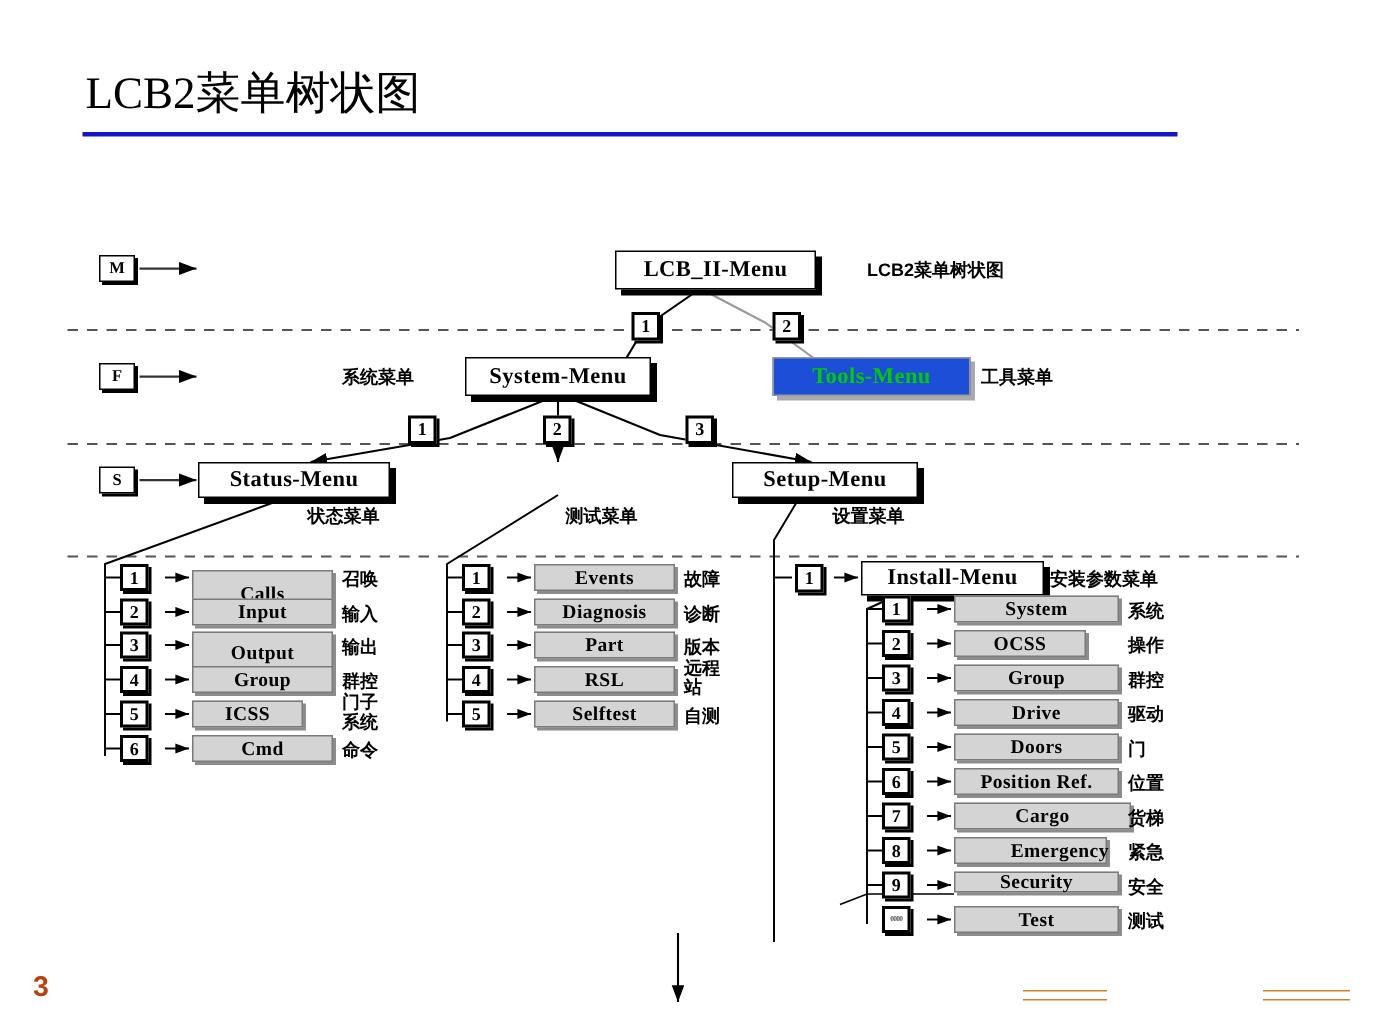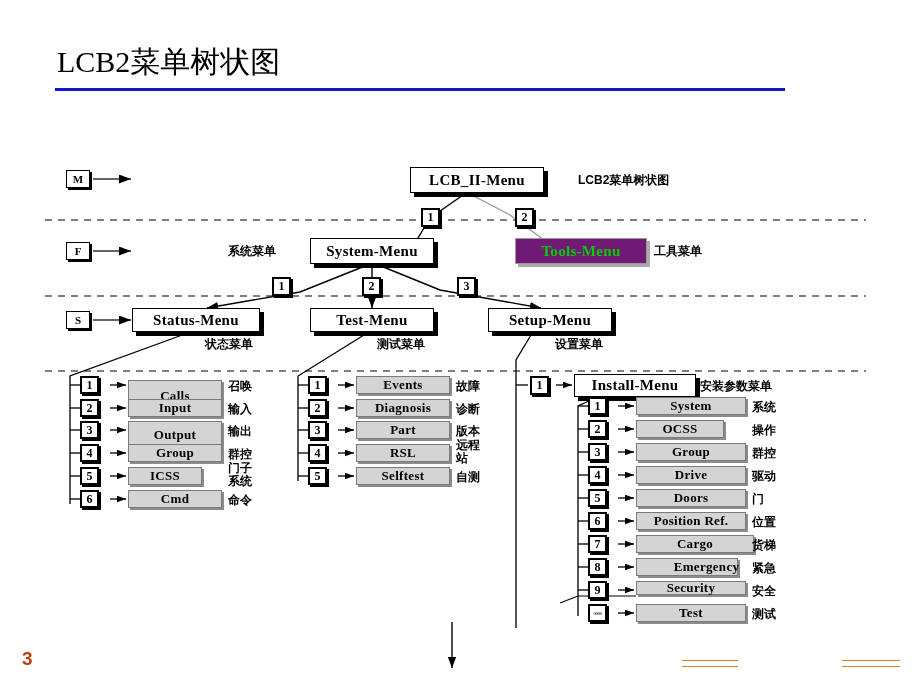--- a/index.html
+++ b/index.html
@@ -92,21 +92,21 @@
     background: #ffffff;
   }
 
   
   .tools-node {
     border: 1.2px solid #999999;
     font-size: 15px;
     letter-spacing: 0.3px;
     box-shadow: 3px 3px 0 0 #aaaaaa;
     color: #00cc00;
-    background: #701a75;
+    background: #1d4ed8;
   }
 
   
   .leaf-node {
     border: 1.2px solid #7a7a7a;
     background: #d4d4d4;
     font-size: 13px;
     letter-spacing: 0.3px;
     box-shadow: 2px 2px 0 0 #8c8c8c;
   }
@@ -317,23 +317,20 @@
   </div>
   <div class="badge" style="left:457px; top:277px; width:19px; height:19px;">
     <span>3</span>
   </div>
 
   <div class="node menu-node" style="left:132px; top:308px; width:128px; height:24px;">
     <span>Status-Menu</span>
   </div>
   <div class="cn-label" style="left:205px; top:338px;">状态菜单</div>
 
-  <div class="node menu-node" style="left:310px; top:308px; width:124px; height:24px;">
-    <span>Test-Menu</span>
-  </div>
   <div class="cn-label" style="left:377px; top:338px;">测试菜单</div>
 
   <div class="node menu-node" style="left:488px; top:308px; width:124px; height:24px;">
     <span>Setup-Menu</span>
   </div>
   <div class="cn-label" style="left:555px; top:338px;">设置菜单</div>
 
   <div class="badge" style="left:530px; top:376px; width:19px; height:19px;">
     <span>1</span>
   </div>

